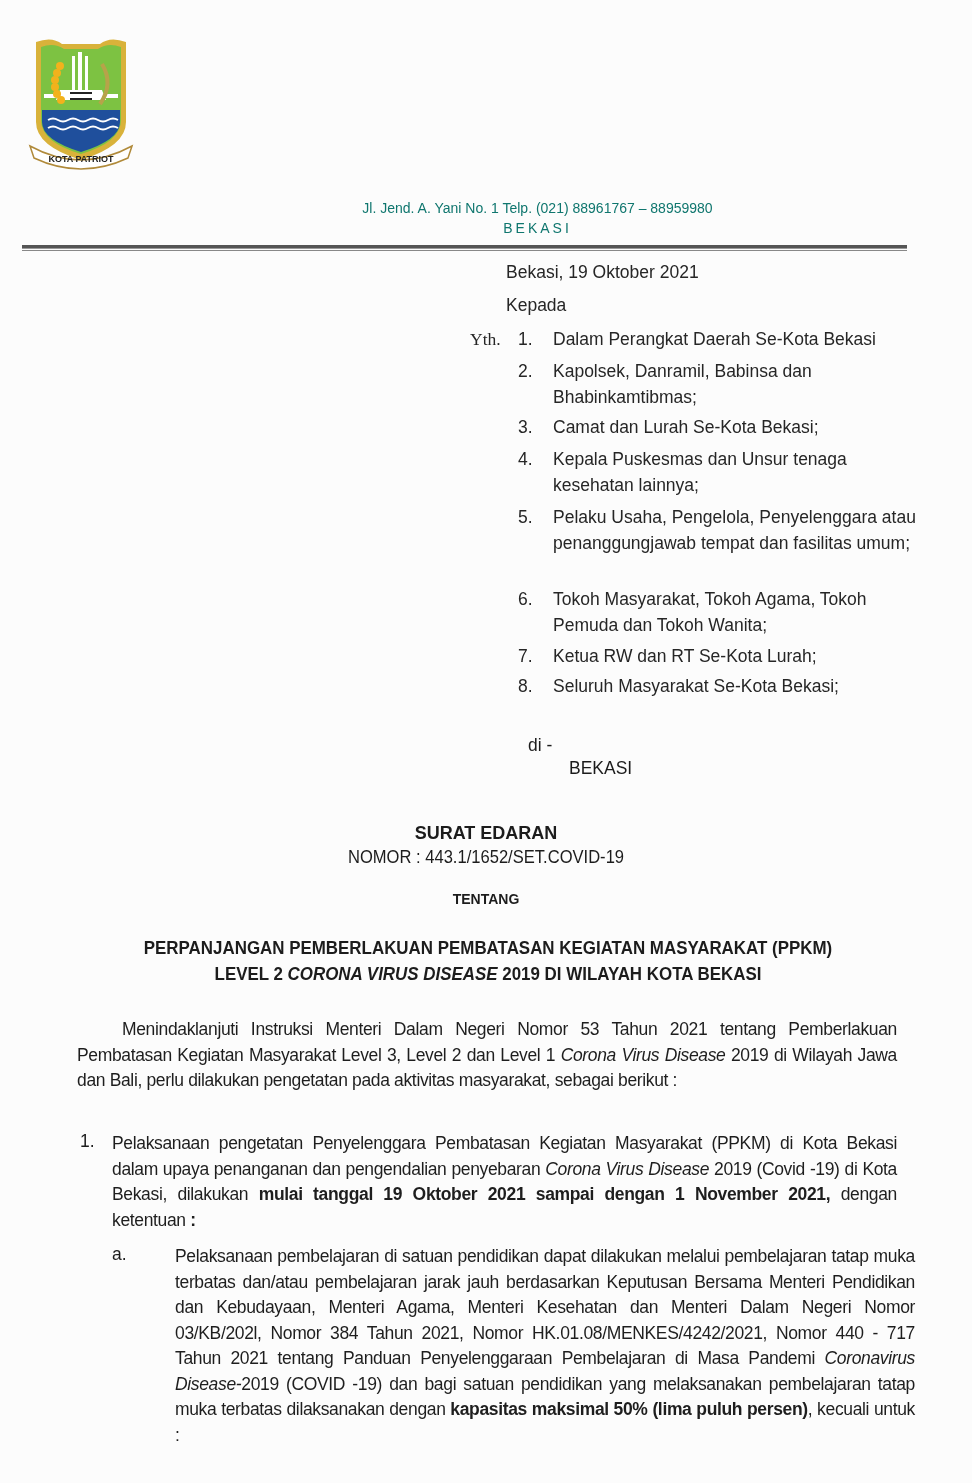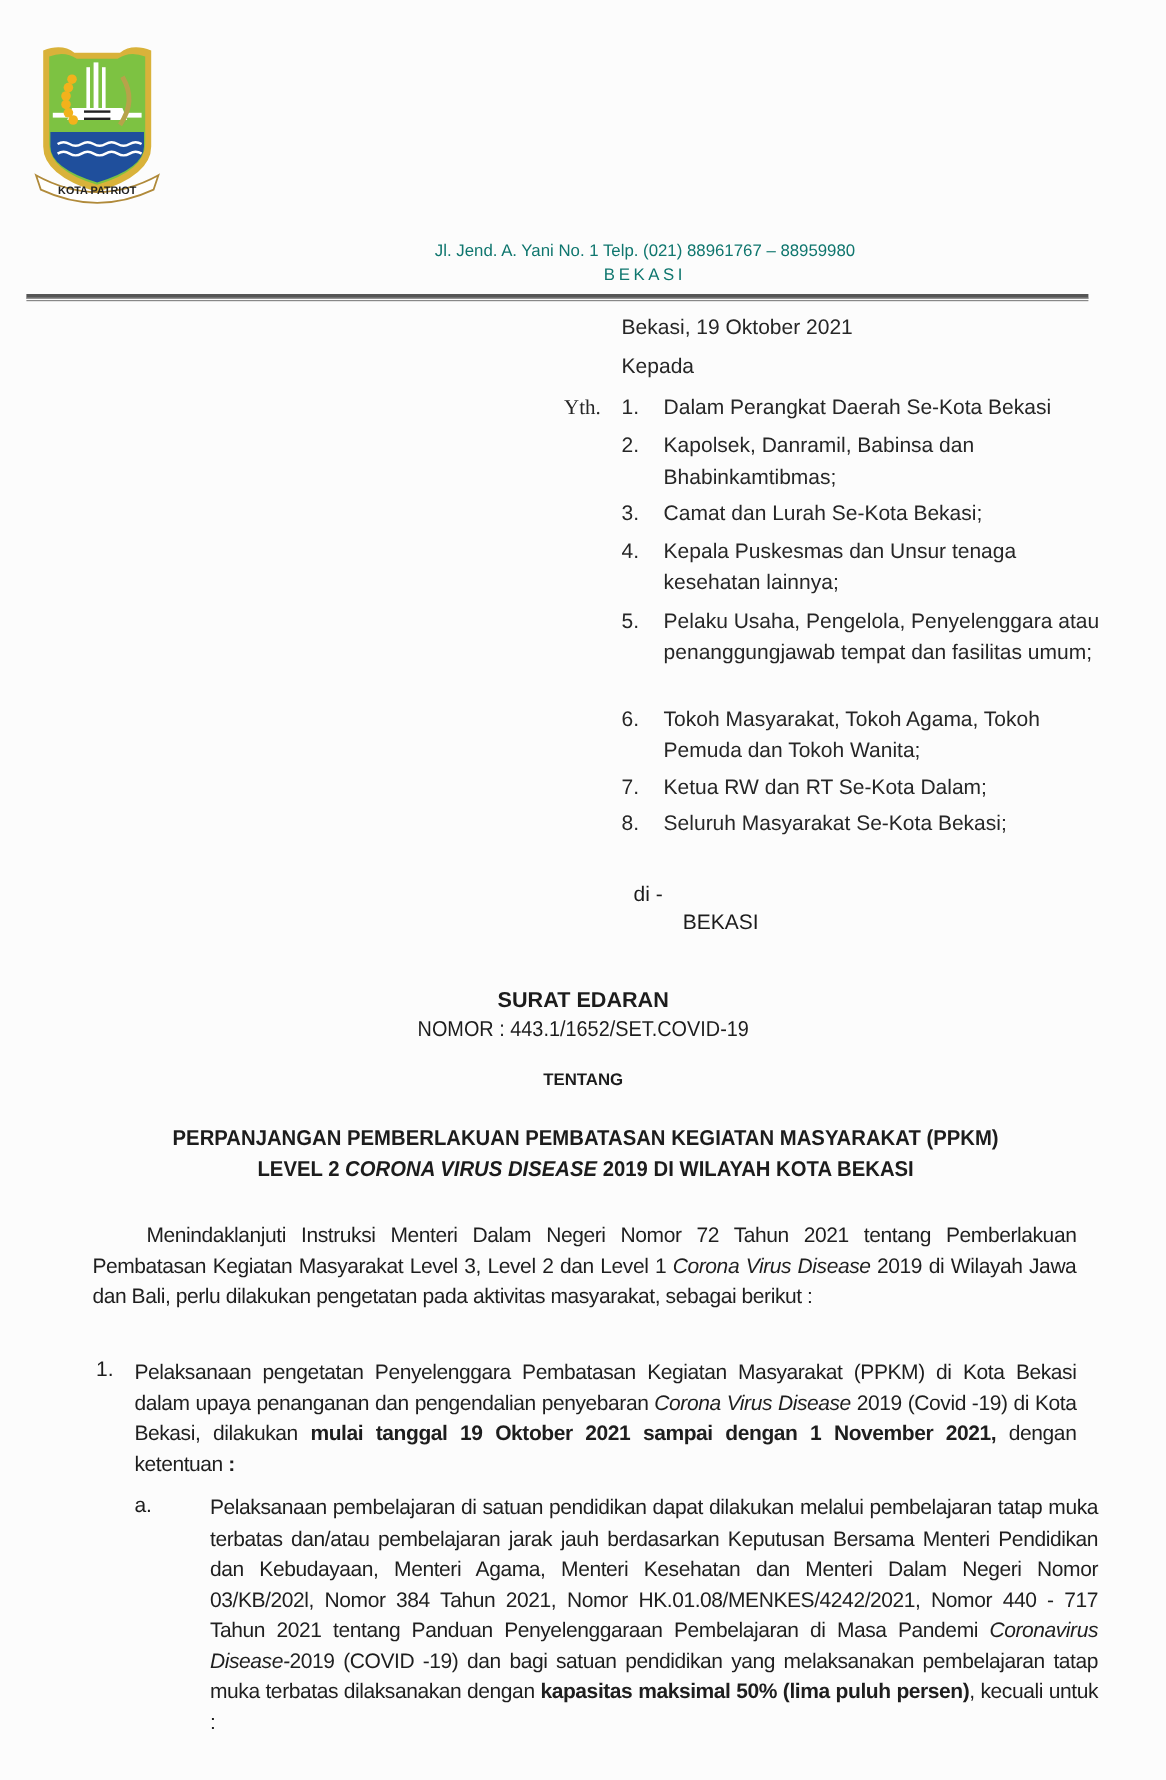--- a/index.html
+++ b/index.html
@@ -11,21 +11,21 @@
   .org { position: absolute; left: 150px; top: 42px; width: 750px; text-align: center; font-family: "DejaVu Serif", serif; font-weight: bold; color: #1a1a1a; }
   .org div { font-size: 25px; line-height: 37px; letter-spacing: 0.3px; transform: scaleX(0.92); transform-origin: center; }
   .org .it { font-style: italic; }
   .addr { position: absolute; left: 150px; top: 198px; width: 775px; text-align: center; font-size: 14px; line-height: 20px; color: #0f766e; }
   .addr .city { letter-spacing: 3px; }
   .rule { position: absolute; left: 22px; top: 245px; width: 885px; height: 3px; background: #555; border-bottom: 1px solid #999; }
   .rule2 { position: absolute; left: 22px; top: 250px; width: 885px; height: 1px; background: #888; }
 
   
   .rcpt { position: absolute; left: 470px; top: 262px; width: 470px; font-size: 17.5px; color: #262626; }
-  .rcpt .line { position: absolute; left: 48px; white-space: nowrap; }
+  .rcpt .line { position: absolute; left: 36px; white-space: nowrap; }
   .rcpt .yth { position: absolute; left: 0; font-family: Liberation Serif, serif; }
   .rcpt .num { position: absolute; left: 48px; }
   .rcpt .txt { position: absolute; left: 83px; line-height: 26px; width: 370px; }
 
   .di { position: absolute; left: 528px; top: 735px; font-size: 17.5px; }
   .di2 { position: absolute; left: 569px; top: 758px; font-size: 17.5px; }
 
   
   .center { position: absolute; left: 0; width: 972px; text-align: center; }
   .se-title { top: 823px; font-weight: bold; font-size: 18px; }
@@ -101,38 +101,38 @@
     <div class="num" style="top:187px">4.</div>
     <div class="txt" style="top:184px; width:340px">Kepala Puskesmas dan Unsur tenaga kesehatan lainnya;</div>
 
     <div class="num" style="top:245px">5.</div>
     <div class="txt" style="top:242px; width:365px">Pelaku Usaha, Pengelola, Penyelenggara atau penanggungjawab tempat dan fasilitas umum;</div>
 
     <div class="num" style="top:327px">6.</div>
     <div class="txt" style="top:324px; width:365px">Tokoh Masyarakat, Tokoh Agama, Tokoh Pemuda dan Tokoh Wanita;</div>
 
     <div class="num" style="top:384px">7.</div>
-    <div class="txt" style="top:381px">Ketua RW dan RT Se-Kota Dalam;</div>
+    <div class="txt" style="top:381px">Ketua RW dan RT Se-Kota Lurah;</div>
 
     <div class="num" style="top:414px">8.</div>
     <div class="txt" style="top:411px">Seluruh Masyarakat Se-Kota Bekasi;</div>
   </div>
 
   <div class="di">di -</div>
   <div class="di2">BEKASI</div>
 
   <div class="center se-title">SURAT EDARAN</div>
   <div class="center se-num">NOMOR : 443.1/1652/SET.COVID-19</div>
   <div class="center tentang">TENTANG</div>
   <div class="center subj">
     <div>PERPANJANGAN PEMBERLAKUAN PEMBATASAN KEGIATAN MASYARAKAT (PPKM)</div>
     <div><span>LEVEL 2 </span><i>CORONA VIRUS DISEASE</i><span> 2019 DI WILAYAH KOTA BEKASI</span></div>
   </div>
 
-  <div class="body para condensed"><span>Menindaklanjuti Instruksi Menteri Dalam Negeri Nomor 72 Tahun 2021 tentang Pemberlakuan Pembatasan Kegiatan Masyarakat Level 3, Level 2 dan Level 1 </span><i>Corona Virus Disease</i><span> 2019 di Wilayah Jawa dan Bali, perlu dilakukan pengetatan pada aktivitas masyarakat, sebagai berikut :</span></div>
+  <div class="body para condensed"><span>Menindaklanjuti Instruksi Menteri Dalam Negeri Nomor 53 Tahun 2021 tentang Pemberlakuan Pembatasan Kegiatan Masyarakat Level 3, Level 2 dan Level 1 </span><i>Corona Virus Disease</i><span> 2019 di Wilayah Jawa dan Bali, perlu dilakukan pengetatan pada aktivitas masyarakat, sebagai berikut :</span></div>
 
   <div class="pt1-num">1.</div>
   <div class="body pt1 condensed"><span>Pelaksanaan pengetatan Penyelenggara Pembatasan Kegiatan Masyarakat (PPKM) di Kota Bekasi dalam upaya penanganan dan pengendalian penyebaran </span><i>Corona Virus Disease</i><span> 2019 (Covid -19) di Kota Bekasi, dilakukan </span><b>mulai tanggal 19 Oktober 2021 sampai dengan 1 November 2021,</b><span> dengan ketentuan </span><b>:</b></div>
 
   <div class="pta-num">a.</div>
   <div class="body pta condensed"><span>Pelaksanaan pembelajaran di satuan pendidikan dapat dilakukan melalui pembelajaran tatap muka terbatas dan/atau pembelajaran jarak jauh berdasarkan Keputusan Bersama Menteri Pendidikan dan Kebudayaan, Menteri Agama, Menteri Kesehatan dan Menteri Dalam Negeri Nomor 03/KB/202l, Nomor 384 Tahun 2021, Nomor HK.01.08/MENKES/4242/2021, Nomor 440 - 717 Tahun 2021 tentang Panduan Penyelenggaraan Pembelajaran di Masa Pandemi </span><i>Coronavirus Disease-</i><span>2019 (COVID -19) dan bagi satuan pendidikan yang melaksanakan pembelajaran tatap muka terbatas dilaksanakan dengan </span><b>kapasitas maksimal 50% (lima puluh persen)</b><span>, kecuali untuk :</span></div>
 
 </div>
 
 </body></html>

